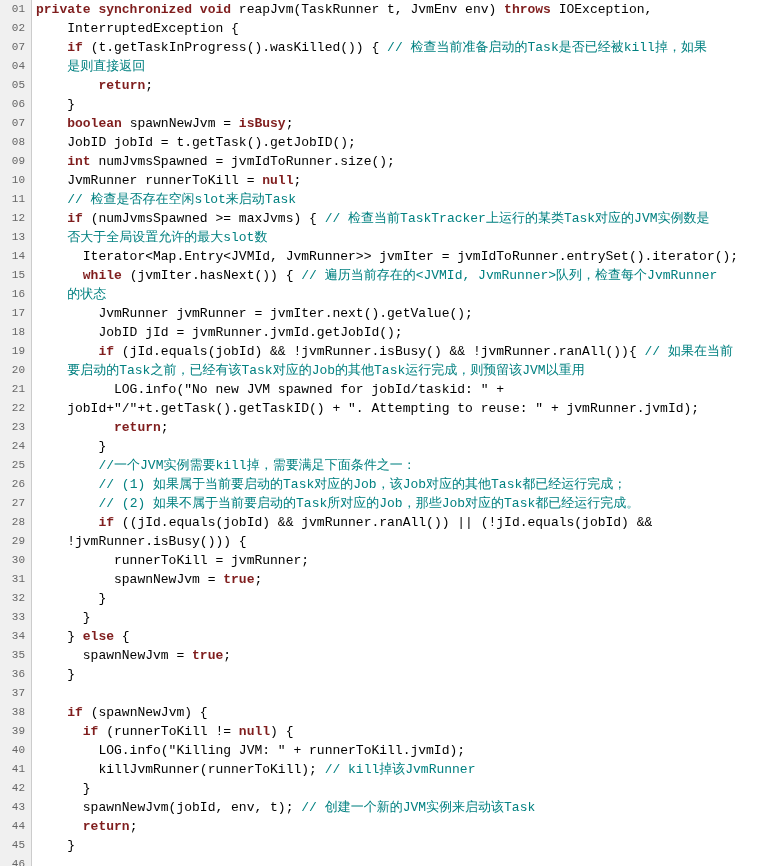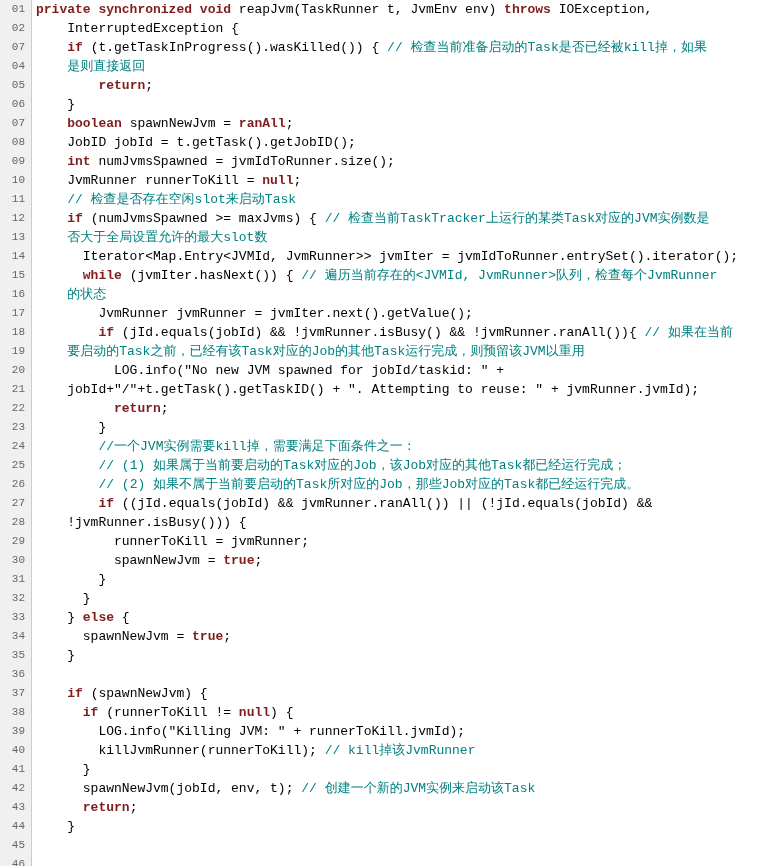--- a/index.html
+++ b/index.html
@@ -99,31 +99,32 @@
       <span class="line-number">45</span>
       <span class="line-number">46</span>
     </div>
   <div class="code-lines" id="code-lines-container">
       <span class="code-line"><span class="kw">private synchronized void</span> reapJvm(TaskRunner t, JvmEnv env) <span class="kw">throws</span> IOException,</span>
       <span class="code-line">    InterruptedException {</span>
       <span class="code-line">    <span class="kw">if</span> (t.getTaskInProgress().wasKilled()) { <span class="comment-cn">// 检查当前准备启动的Task是否已经被kill掉，如果</span></span>
       <span class="code-line">    <span class="comment-cn">是则直接返回</span></span>
       <span class="code-line">        <span class="kw">return</span>;</span>
       <span class="code-line">    }</span>
-      <span class="code-line">    <span class="kw">boolean</span> spawnNewJvm = <span class="kw">ranAll</span>;</span>
+      <span class="code-line">    <span class="kw">boolean</span> spawnNewJvm = <span class="kw">isBusy</span>;</span>
       <span class="code-line">    JobID jobId = t.getTask().getJobID();</span>
       <span class="code-line">    <span class="kw">int</span> numJvmsSpawned = jvmIdToRunner.size();</span>
       <span class="code-line">    JvmRunner runnerToKill = <span class="kw">null</span>;</span>
       <span class="code-line">    <span class="comment-cn">// 检查是否存在空闲slot来启动Task</span></span>
       <span class="code-line">    <span class="kw">if</span> (numJvmsSpawned &gt;= maxJvms) { <span class="comment-cn">// 检查当前TaskTracker上运行的某类Task对应的JVM实例数是</span></span>
       <span class="code-line">    <span class="comment-cn">否大于全局设置允许的最大slot数</span></span>
       <span class="code-line">      Iterator&lt;Map.Entry&lt;JVMId, JvmRunner&gt;&gt; jvmIter = jvmIdToRunner.entrySet().iterator();</span>
       <span class="code-line">      <span class="kw">while</span> (jvmIter.hasNext()) { <span class="comment-cn">// 遍历当前存在的&lt;JVMId, JvmRunner&gt;队列，检查每个JvmRunner</span></span>
       <span class="code-line">    <span class="comment-cn">的状态</span></span>
       <span class="code-line">        JvmRunner jvmRunner = jvmIter.next().getValue();</span>
+      <span class="code-line">        JobID jId = jvmRunner.jvmId.getJobId();</span>
       <span class="code-line">        <span class="kw">if</span> (jId.equals(jobId) &amp;&amp; !jvmRunner.isBusy() &amp;&amp; !jvmRunner.ranAll()){ <span class="comment-cn">// 如果在当前</span></span>
       <span class="code-line">    <span class="comment-cn">要启动的Task之前，已经有该Task对应的Job的其他Task运行完成，则预留该JVM以重用</span></span>
       <span class="code-line">          LOG.info("No new JVM spawned for jobId/taskid: " +</span>
       <span class="code-line">    jobId+"/"+t.getTask().getTaskID() + ". Attempting to reuse: " + jvmRunner.jvmId);</span>
       <span class="code-line">          <span class="kw">return</span>;</span>
       <span class="code-line">        }</span>
       <span class="code-line">        <span class="comment-cn">//一个JVM实例需要kill掉，需要满足下面条件之一：</span></span>
       <span class="code-line">        <span class="comment-cn">// (1) 如果属于当前要启动的Task对应的Job，该Job对应的其他Task都已经运行完成；</span></span>
       <span class="code-line">        <span class="comment-cn">// (2) 如果不属于当前要启动的Task所对应的Job，那些Job对应的Task都已经运行完成。</span></span>
       <span class="code-line">        <span class="kw">if</span> ((jId.equals(jobId) &amp;&amp; jvmRunner.ranAll()) || (!jId.equals(jobId) &amp;&amp;</span>

